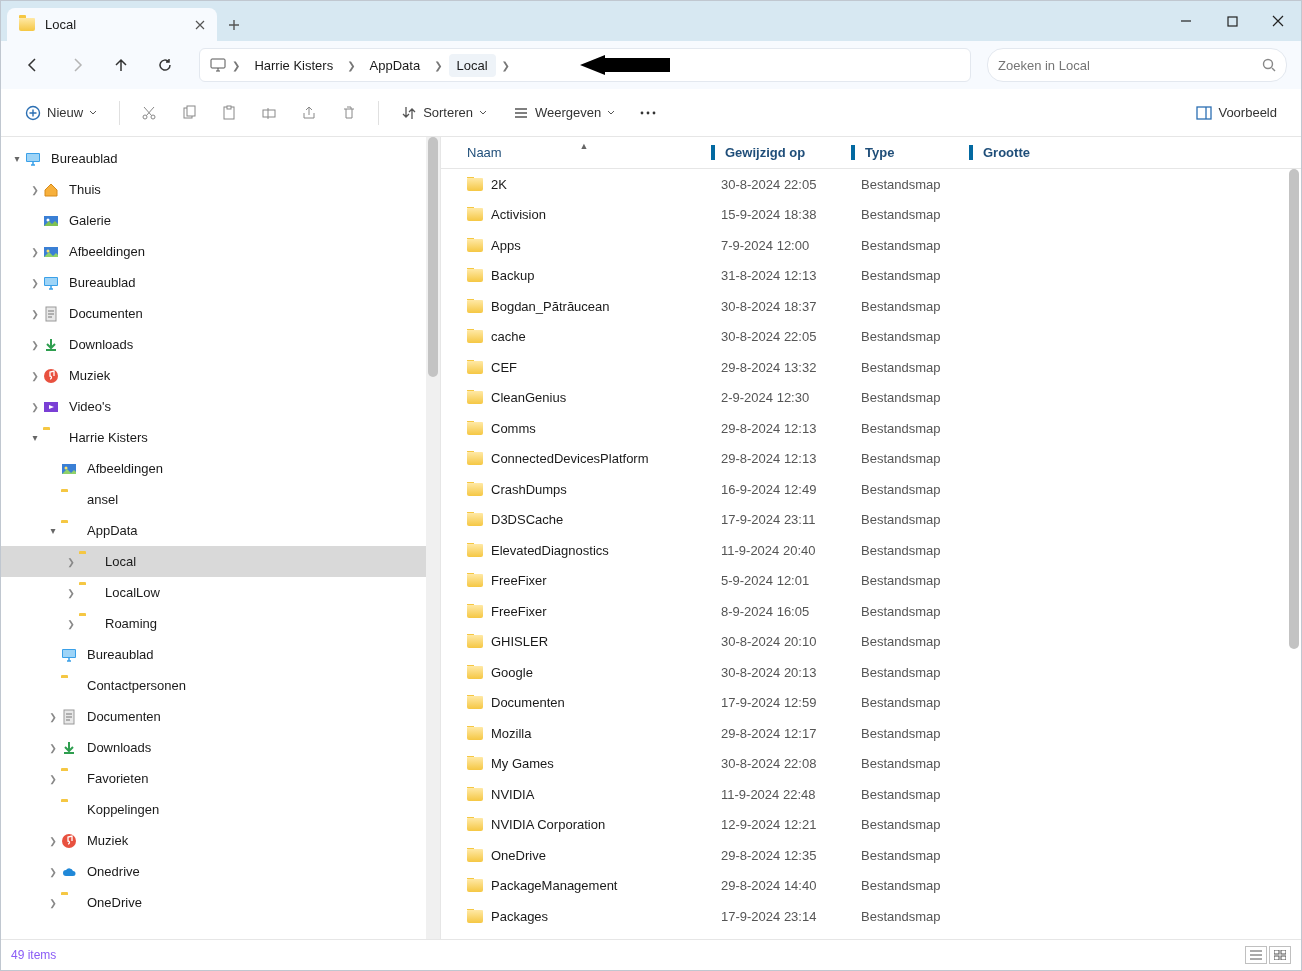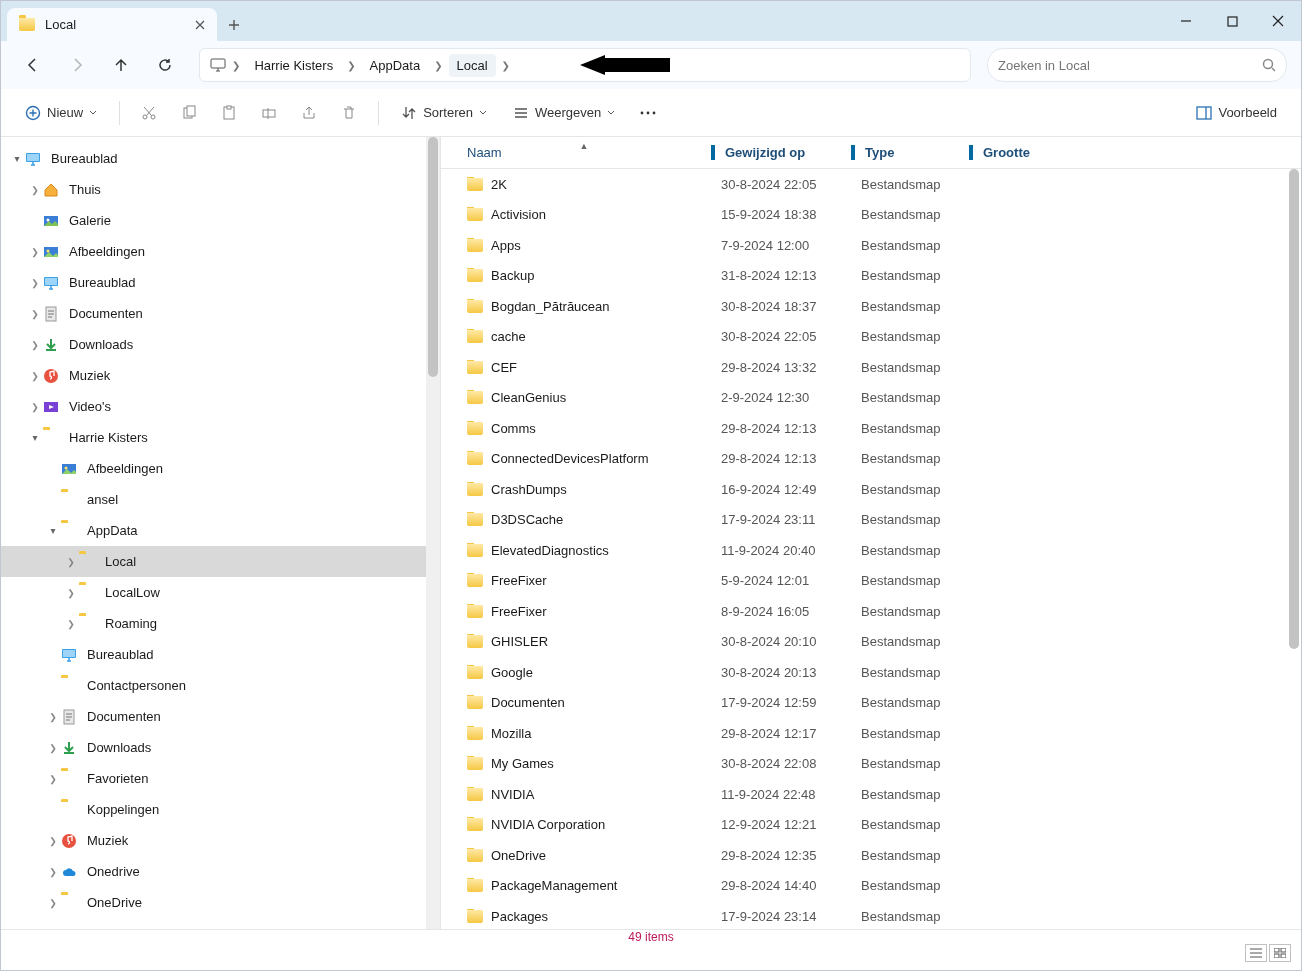--- a/index.html
+++ b/index.html
@@ -45,21 +45,21 @@
   .col-h + .col-h { border-left: 4px solid #0369a1; font-weight: bold; }
   .rows { flex:1; overflow-y:auto; }
   .row { display:flex; align-items:center; height:30.5px; padding-left: 16px; }
   .cell { padding-left: 10px; white-space:nowrap; overflow:hidden; text-overflow:ellipsis; }
   .cell.name { display:flex; align-items:center; gap: 8px; }
   .cell.mod { color:#555; }
   .cell.type { color:#555; }
   .list-scroll-track { position:absolute; right:0; top:0; bottom:0; width:14px; }
   .list-scroll-thumb { position:absolute; right:2px; top:32px; width:10px; height:480px; background:#c3c3c3; border-radius:5px; }
   
-  .statusbar { height: 41px; border-top: 1px solid #e6e6e6; display:flex; align-items:center; padding: 0 10px; font-size: 12px; color:#be185d;flex-direction:column; }
+  .statusbar { height: 31px; border-top: 1px solid #e6e6e6; display:flex; align-items:center; padding: 0 10px; font-size: 12px; color:#8b5cf6; }
   .statusbar .viewbtns { margin-left:auto; display:flex; gap:2px; }
   .statusbar .viewbtns div { width:22px; height:18px; border:1px solid #c0c0c0; display:flex; align-items:center; justify-content:center; }
   
   .folder-ico { width:16px; height:13px; background: linear-gradient(#ffe9a6,#f5c743); border-radius: 1px 1px 2px 2px; position:relative; }
   .folder-ico::before { content:""; position:absolute; top:-3px; left:0; width:7px; height:3px; background:#f5c743; border-radius: 1px 1px 0 0; }
   svg { display:block; }
 </style>
 </head>
 <body>
 

